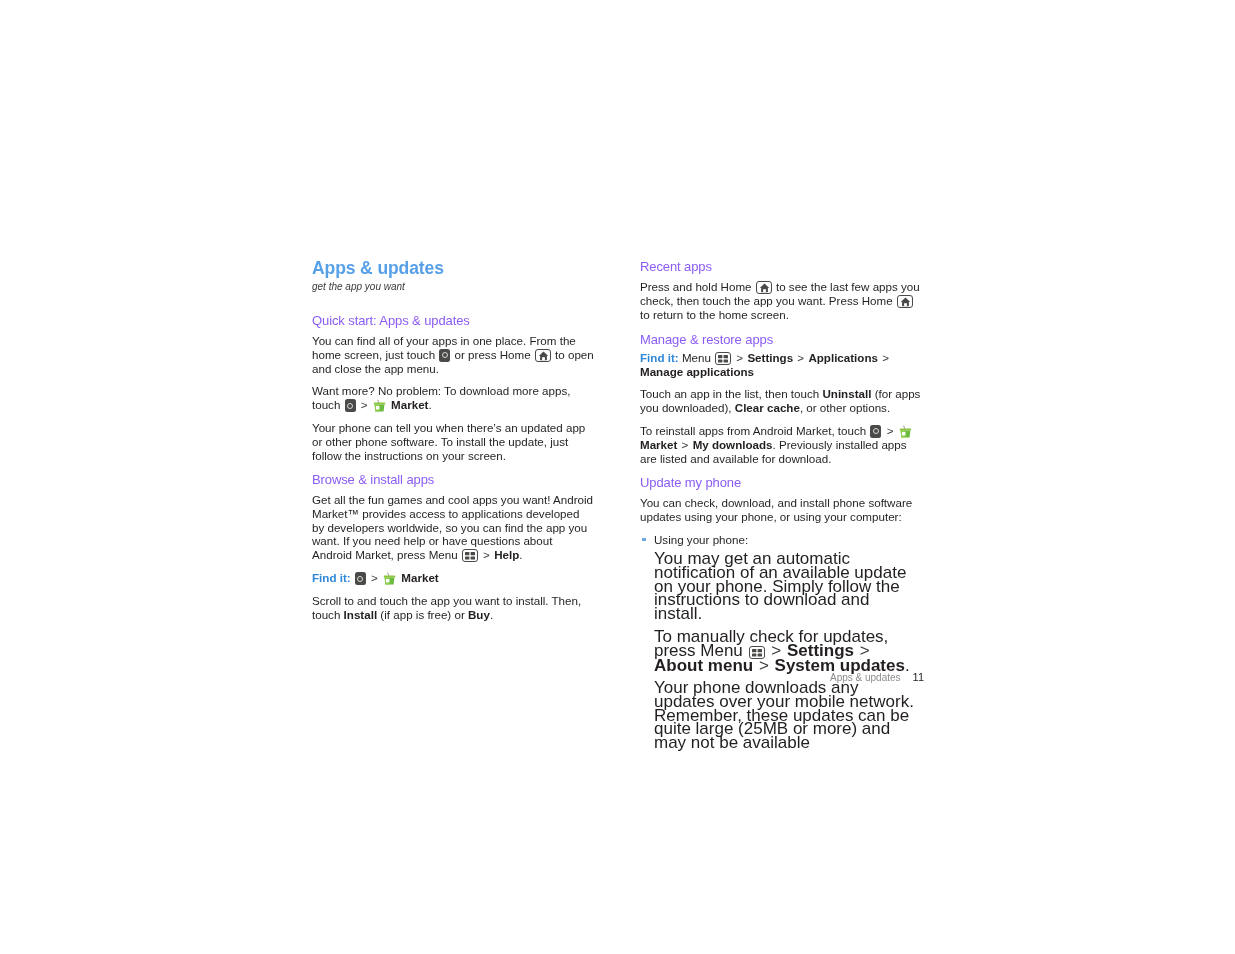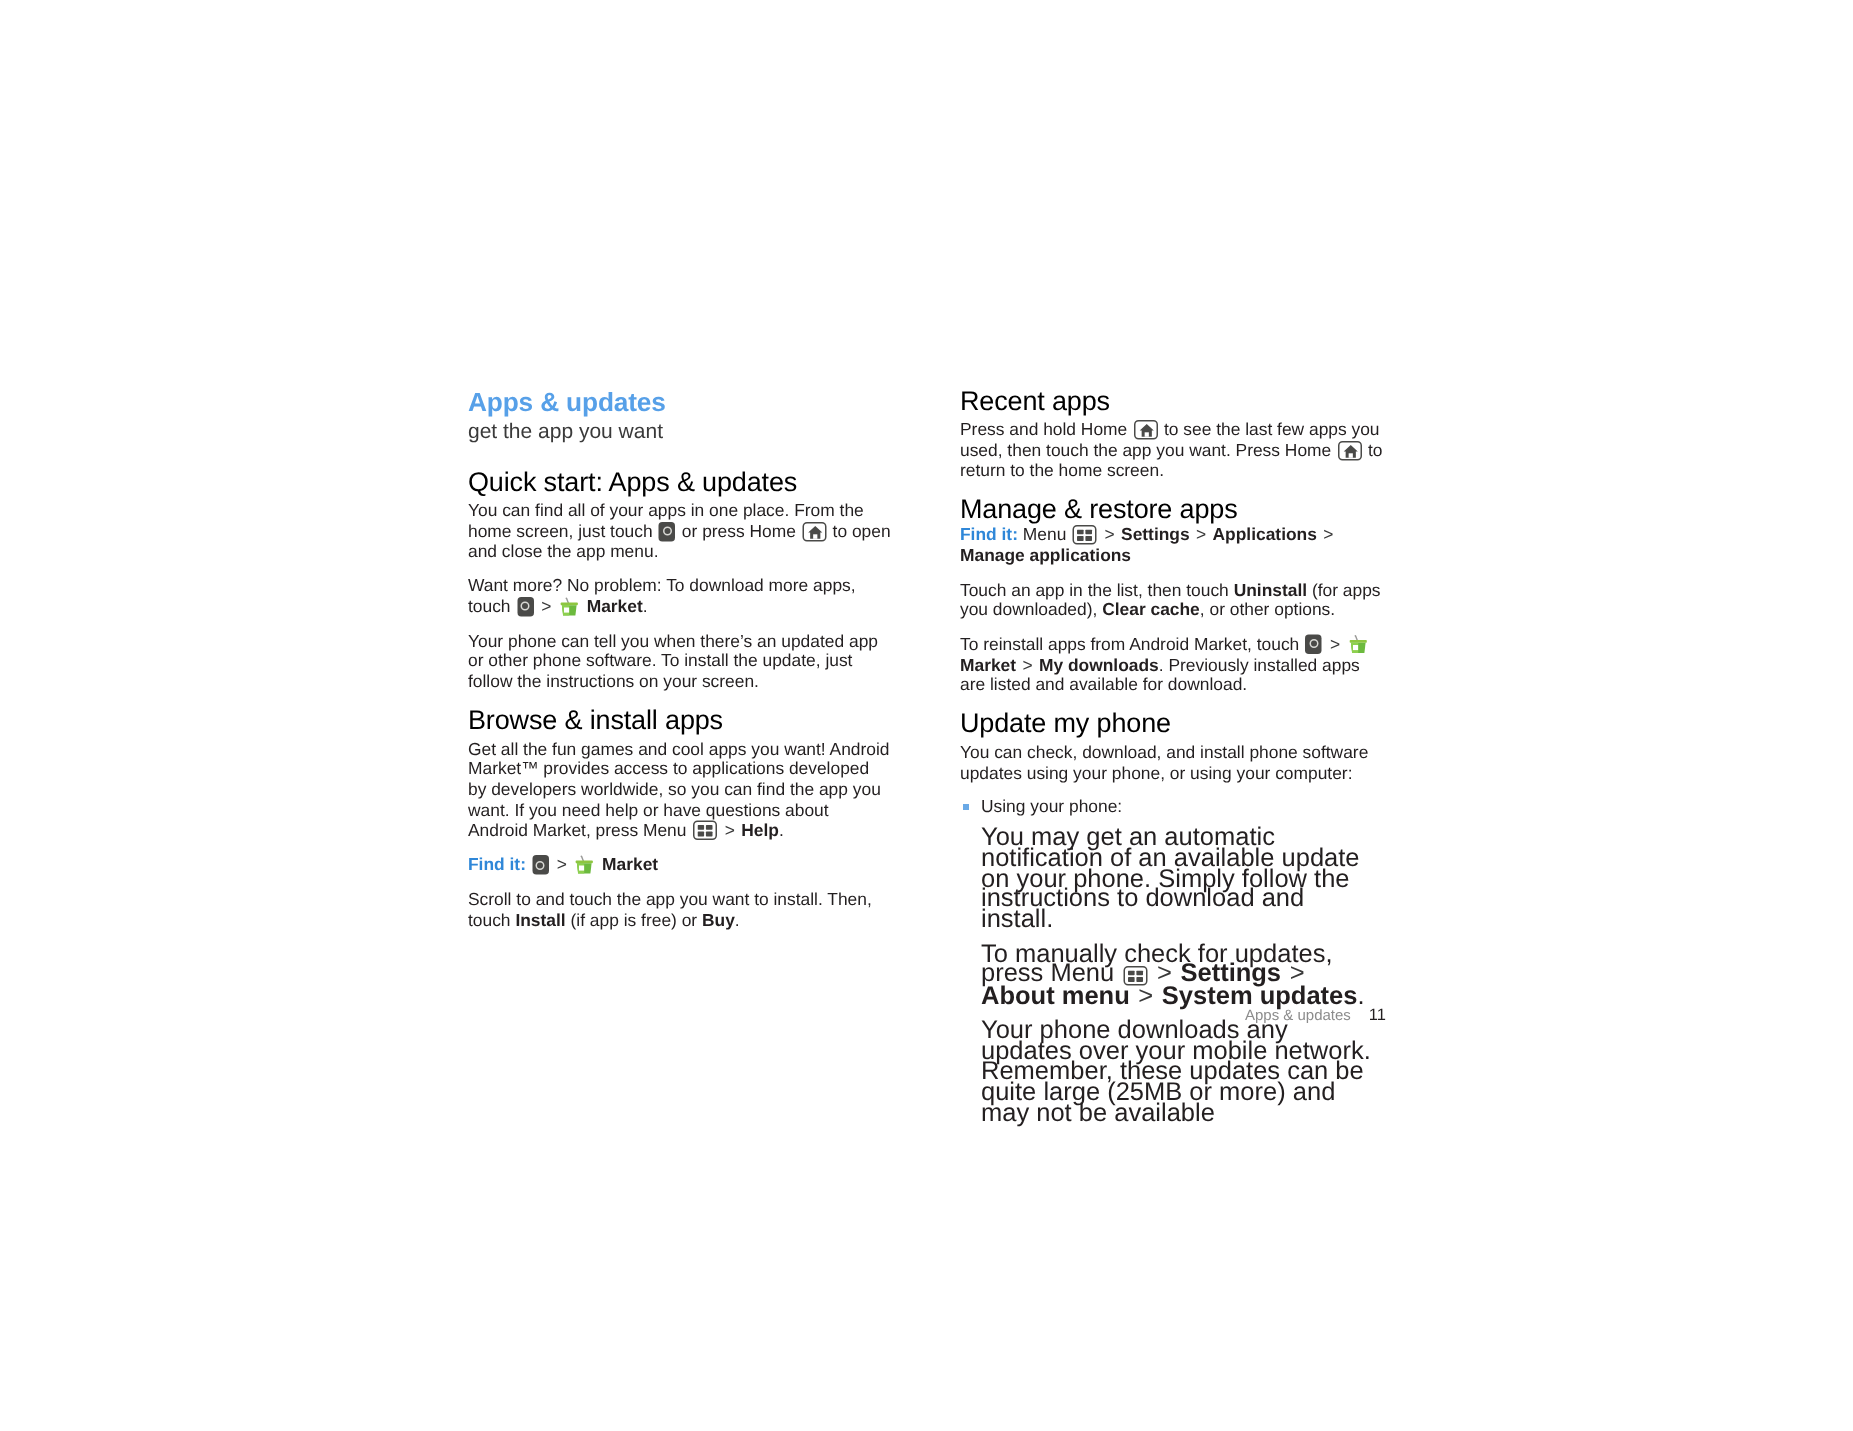--- a/index.html
+++ b/index.html
@@ -36,29 +36,30 @@
 
   h1.chapter-title {
     font-size: 17.5px;
     font-weight: bold;
     color: #57a0e8;
     margin: 0 0 2px 0;
     letter-spacing: -0.1px;
     line-height: 20px;
   }
   .chapter-sub {
-    font-size: 14px;
+    font-style: italic;
+    font-size: 10px;
     color: #3a3a3a;
     margin: 0 0 18px 0;
     line-height: 14px;
   }
   h2.section-title {
-    font-size: 18px;
+    font-size: 13px;
     font-weight: normal;
-    color: #000000;
+    color: #8b5cf6;
     margin: 0 0 4px 0;
     line-height: 18px;
     letter-spacing: -0.1px;
   }
   h2.section-title.tight { margin-bottom: 2px; }
   .para {
     font-size: 11.6px;
     line-height: 13.7px;
     margin: 0 0 9px 0;
     color: #231f20;
@@ -265,21 +266,21 @@
       <h2 class="section-title">Recent apps</h2>
 
       <p class="para">
         <span>Press and hold Home</span>
         <span class="ico ico-home">
           <svg width="11" height="10" viewBox="0 0 11 10">
               <path d="M5.5 0.6 L10.2 5.0 L8.9 5.0 L8.9 9.2 L2.1 9.2 L2.1 5.0 L0.8 5.0 Z" fill="#4a4a48"></path>
               <rect x="4.1" y="6.2" width="2.8" height="3.0" fill="#ffffff"></rect>
             </svg>
         </span>
-        <span>to see the last few apps you used, then touch the app you want. Press Home</span>
+        <span>to see the last few apps you check, then touch the app you want. Press Home</span>
         <span class="ico ico-home">
           <svg width="11" height="10" viewBox="0 0 11 10">
               <path d="M5.5 0.6 L10.2 5.0 L8.9 5.0 L8.9 9.2 L2.1 9.2 L2.1 5.0 L0.8 5.0 Z" fill="#4a4a48"></path>
               <rect x="4.1" y="6.2" width="2.8" height="3.0" fill="#ffffff"></rect>
             </svg>
         </span>
         <span>to return to the home screen.</span>
       </p>
 
       <h2 class="section-title tight spacer-top">Manage &amp; restore apps</h2>

